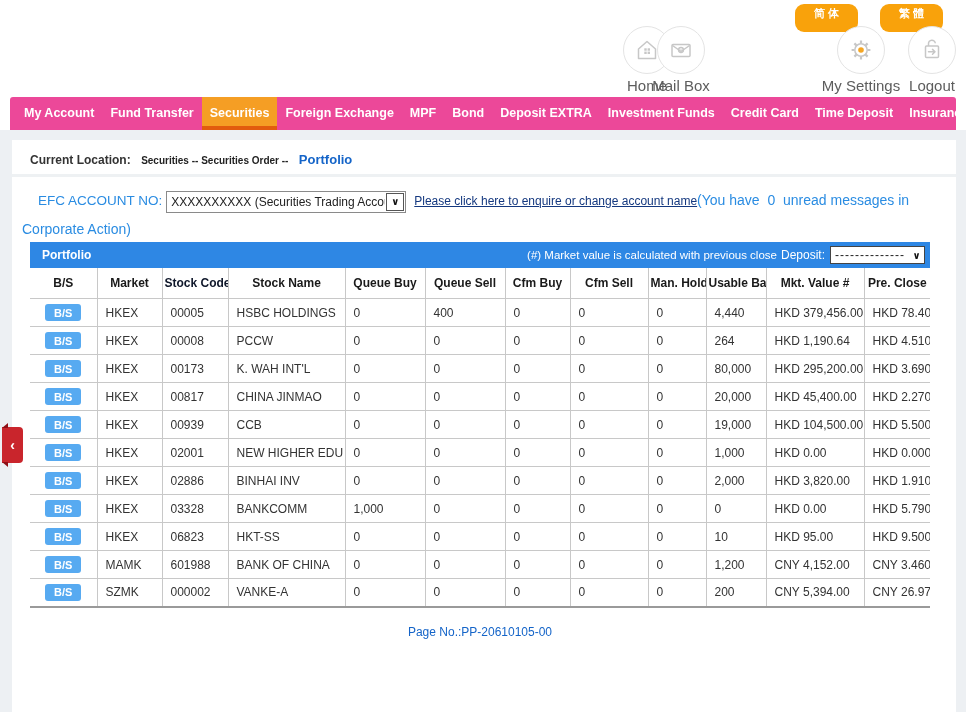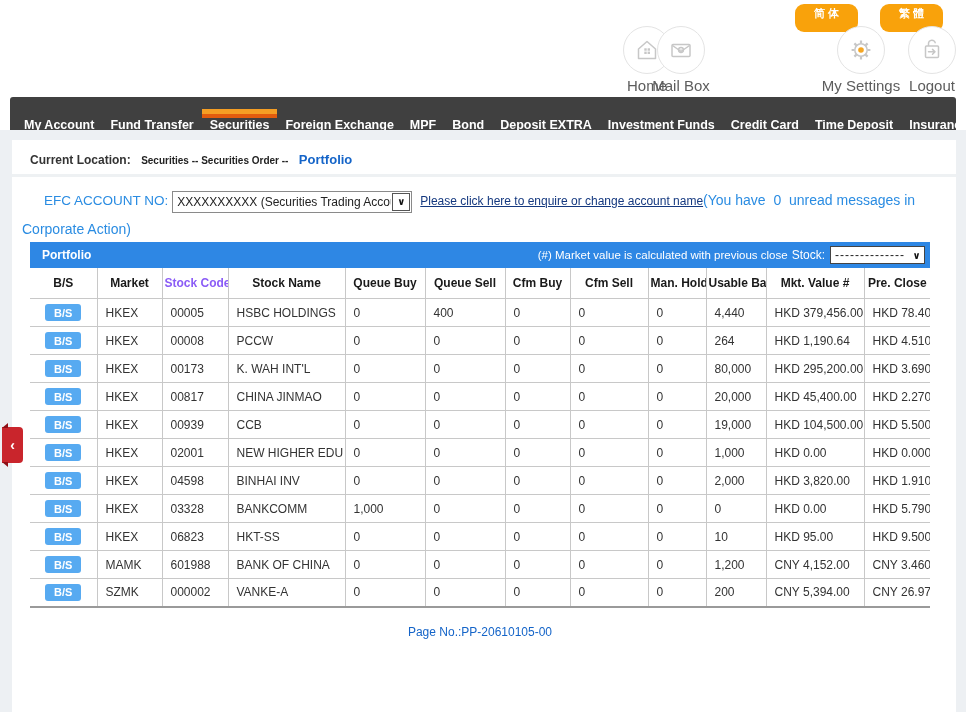--- a/index.html
+++ b/index.html
@@ -10,40 +10,40 @@
   .top-header{position:absolute;left:0;top:0;width:966px;height:97px;background:#fff;}
   .lang-pill{position:absolute;top:4px;height:28px;width:63px;background:#f9a20b;color:#fff;
     font-size:11px;font-weight:bold;text-align:center;line-height:18px;border-radius:9px;cursor:pointer;}
   .pill-sc{left:795px;} .pill-tc{left:880px;}
   .qlink{position:absolute;top:26px;width:120px;text-align:center;}
   .qlink .circle{width:46px;height:46px;border:1px solid #e4e4e4;border-radius:50%;margin:0 auto;
     display:flex;align-items:center;justify-content:center;background:#fff;}
   .qlink .qlabel{display:block;margin-top:3px;font-size:15px;color:#5d5d5d;}
 
   
-  .main-nav{position:absolute;left:10px;top:97px;width:946px;height:33px;background:#404040;
-    display:flex;align-items:stretch;justify-content:space-between;padding:12px 6px;box-sizing:border-box;
+  .main-nav{position:absolute;left:10px;top:97px;width:946px;height:33px;background:#ec4899;
+    display:flex;align-items:stretch;justify-content:space-between;padding:0 6px;box-sizing:border-box;
     border-radius:3px 3px 0 0;}
   .nav-item{color:#fff;font-size:12.5px;font-weight:bold;line-height:33px;padding:0 8px;
     text-decoration:none;white-space:nowrap;cursor:pointer;}
   .nav-item.active{background:#f59e24;box-shadow:inset 0 -4px 0 #e25c0e;}
 
   
   .band{position:absolute;left:0;top:130px;width:966px;height:582px;background:#edf0f3;}
   .content{position:absolute;left:12px;top:140px;width:944px;height:572px;background:#fff;}
 
   .breadcrumb{position:absolute;left:0;top:0;width:100%;height:37px;border-bottom:3px solid #eef1f3;
     line-height:37px;padding-left:18px;box-sizing:border-box;}
   .bc-prefix{font-size:12px;font-weight:bold;color:#333;}
   .bc-path{font-size:10px;font-weight:bold;color:#222;margin-left:6px;}
   .bc-current{font-size:13px;font-weight:bold;color:#1464c8;margin-left:6px;cursor:pointer;}
 
   
   .account-line{position:absolute;left:10px;top:46px;width:916px;line-height:28px;font-size:12px;}
-  .acct-label{color:#2a8ce2;font-size:13.5px;margin-left:22px;}
+  .acct-label{color:#2a8ce2;font-size:13.5px;margin-left:16px;}
   .combo{display:inline-flex;align-items:center;border:1px solid #8a8a8a;background:#fff;
     vertical-align:middle;box-sizing:border-box;cursor:pointer;}
   .acct-combo{width:240px;height:22px;margin-left:4px;}
   .combo .combo-txt{flex:1;font-size:12px;color:#222;padding:0 4px;white-space:nowrap;overflow:hidden;}
   .combo .combo-btn{width:16px;height:16px;margin:1px;border:1px solid #555;display:flex;
     align-items:center;justify-content:center;font-size:10px;font-weight:bold;color:#111;background:#fff;}
   .acct-link{color:#14387f;font-size:12px;text-decoration:underline;cursor:pointer;margin-left:8px;}
   .acct-notice{color:#2a8ce2;font-size:14px;white-space:pre-wrap;}
 
   
@@ -55,21 +55,21 @@
   .mkt-combo{width:95px;height:18px;border:1px solid #444;}
   .mkt-combo .combo-txt{letter-spacing:1px;}
   .mkt-combo .combo-btn{border:none;width:15px;height:15px;margin:0;}
 
   
   .pf-table{position:absolute;left:18px;top:128px;width:900px;border-collapse:collapse;table-layout:fixed;}
   .pf-table th{height:30px;font-size:12px;font-weight:bold;color:#1a1a1a;text-align:center;
     border-right:1px solid #c8c8c8;border-bottom:1px solid #c8c8c8;background:#fff;padding:0 2px;
     overflow:hidden;white-space:nowrap;}
   .pf-table th:last-child,.pf-table td:last-child{border-right:none;}
-  .pf-table th.link-col{color:#8b5cf6;cursor:pointer;}
+  .pf-table th.link-col{color:#0f172a;cursor:pointer;}
   .pf-table td{height:28px;font-size:12px;color:#333;border-right:1px solid #c8c8c8;
     border-bottom:1px solid #c8c8c8;padding:0 0 0 8px;white-space:nowrap;overflow:hidden;box-sizing:border-box;}
   .pf-table tbody tr:last-child td{border-bottom:2px solid #9a9a9a;}
   .pf-table td.bs-cell{text-align:center;padding:0;}
   .bs-btn{width:36px;height:17px;background:#57aaf1;border:none;border-radius:3px;color:#fff;
     font-size:11px;font-weight:bold;font-family:inherit;cursor:pointer;line-height:16px;padding:0;}
 
   .page-no{position:absolute;left:18px;top:485px;width:900px;text-align:center;
     color:#1464c8;font-size:12px;}
 
@@ -166,21 +166,21 @@
     </div>
 
     <div class="account-line"><span class="acct-label">EFC ACCOUNT NO:</span><span class="combo acct-combo">
           <span class="combo-txt">XXXXXXXXXX (Securities Trading Account)</span>
           <span class="combo-btn">∨</span>
         </span><a class="acct-link">Please click here to enquire or change account name</a><span class="acct-notice">(You have  0  unread messages in Corporate Action)</span></div>
 
     <div class="pf-bar">
       <span class="pf-title">Portfolio</span>
       <span class="pf-note">(#) Market value is calculated with previous close</span>
-      <span class="pf-mkt-label">Stock:</span>
+      <span class="pf-mkt-label">Deposit:</span>
       <span class="combo mkt-combo">
           <span class="combo-txt">--------------</span>
           <span class="combo-btn">∨</span>
         </span>
     </div>
 
     <table class="pf-table">
       <colgroup>
         <col style="width:67px">
           <col style="width:65px">
@@ -292,21 +292,21 @@
             <td>0</td>
             <td>0</td>
             <td>0</td>
             <td>1,000</td>
             <td>HKD 0.00</td>
             <td>HKD 0.000</td>
           </tr>
           <tr>
             <td class="bs-cell"><button class="bs-btn">B/S</button></td>
             <td>HKEX</td>
-            <td>04598</td>
+            <td>02886</td>
             <td>BINHAI INV</td>
             <td>0</td>
             <td>0</td>
             <td>0</td>
             <td>0</td>
             <td>0</td>
             <td>2,000</td>
             <td>HKD 3,820.00</td>
             <td>HKD 1.910</td>
           </tr>

